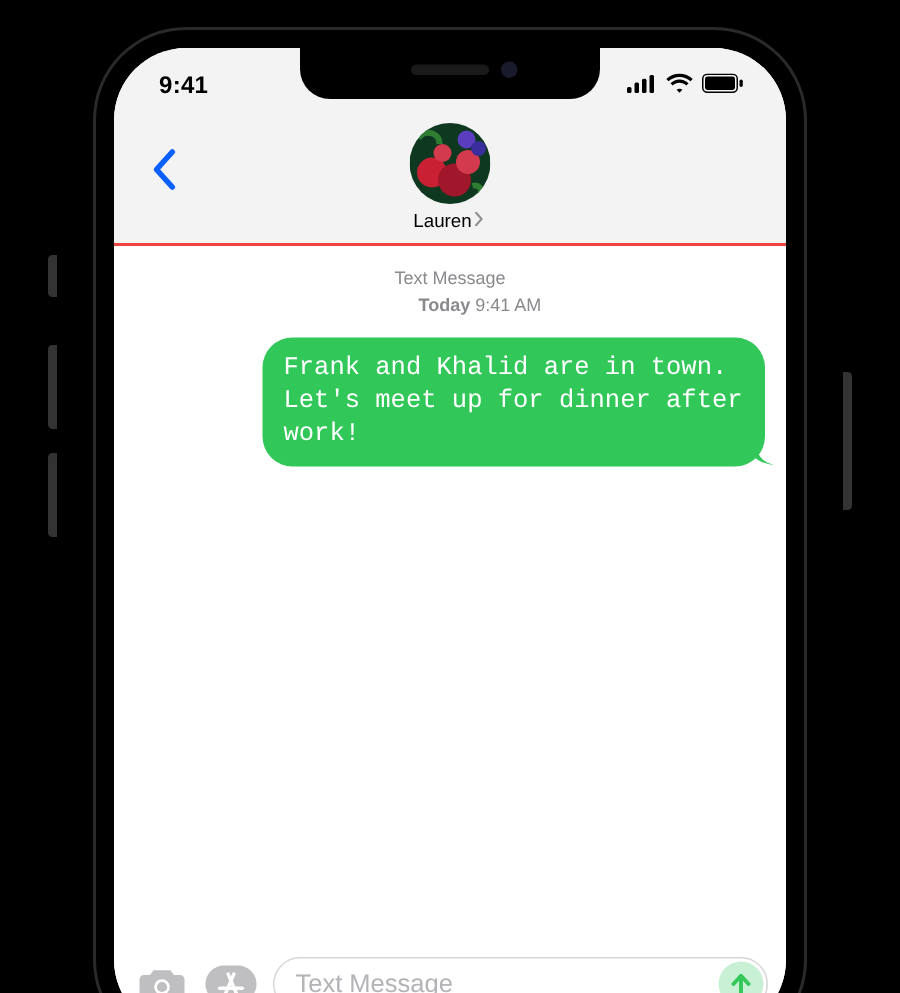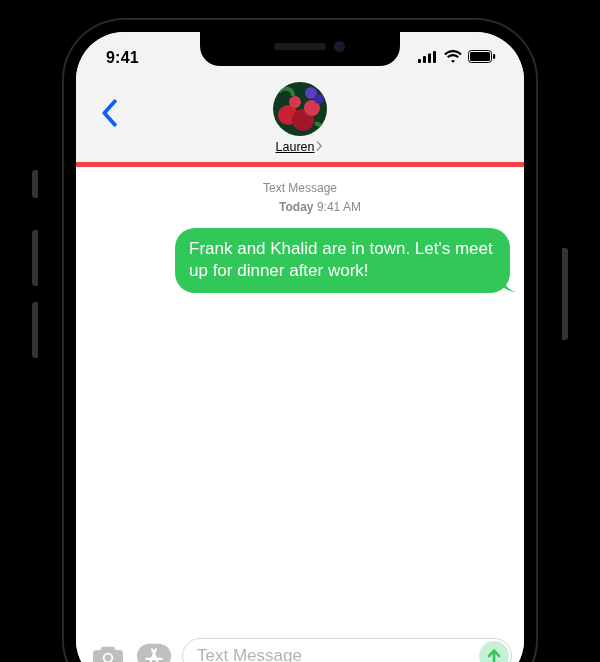--- a/index.html
+++ b/index.html
@@ -71,25 +71,24 @@
     padding: 6px 28px 0 30px;
     background: #f3f3f4;
     z-index: 10;
   }
   .sb-time { font-size: 16px; font-weight: 600; letter-spacing: .2px; }
   .sb-icons { display: flex; align-items: center; gap: 6px; }
 
   
   .header {
     background: #f3f3f4;
-    border-bottom: 5px solid #ef4444;
+    border-bottom: 2px solid #ef4444;
     position: relative;
     padding: 4px 0 8px;
     z-index: 5;
-    text-decoration: underline;
   }
   .back-btn {
     position: absolute; left: 16px; top: 18px;
     width: 34px; height: 34px;
     display: flex; align-items: center; justify-content: center;
     color: #0a60ff;
   }
   .contact-col {
     display: flex; flex-direction: column; align-items: center; gap: 4px;
   }
@@ -112,21 +111,21 @@
   }
   .thread-heading {
     text-align: center;
     margin: 2px 0 12px;
     line-height: 1.25;
   }
   .thread-label { display:block; color:#8a8a8e; font-size:12px; }
   .thread-time  { color:#8a8a8e; font-size:12px;margin-left:40px; }
   .thread-time b { color:#8a8a8e; font-weight:600; }
 
-  .bubble-row { display:flex; }
+  .bubble-row { display:flex;font-family:Liberation Mono, monospace; }
   .bubble-row.sent { justify-content: flex-end; }
 
   .bubble {
     position: relative;
     max-width: 335px;
     background: #32c759;
     color: #fff;
     font-size: 17px;
     line-height: 1.28;
     padding: 10px 14px 11px;

